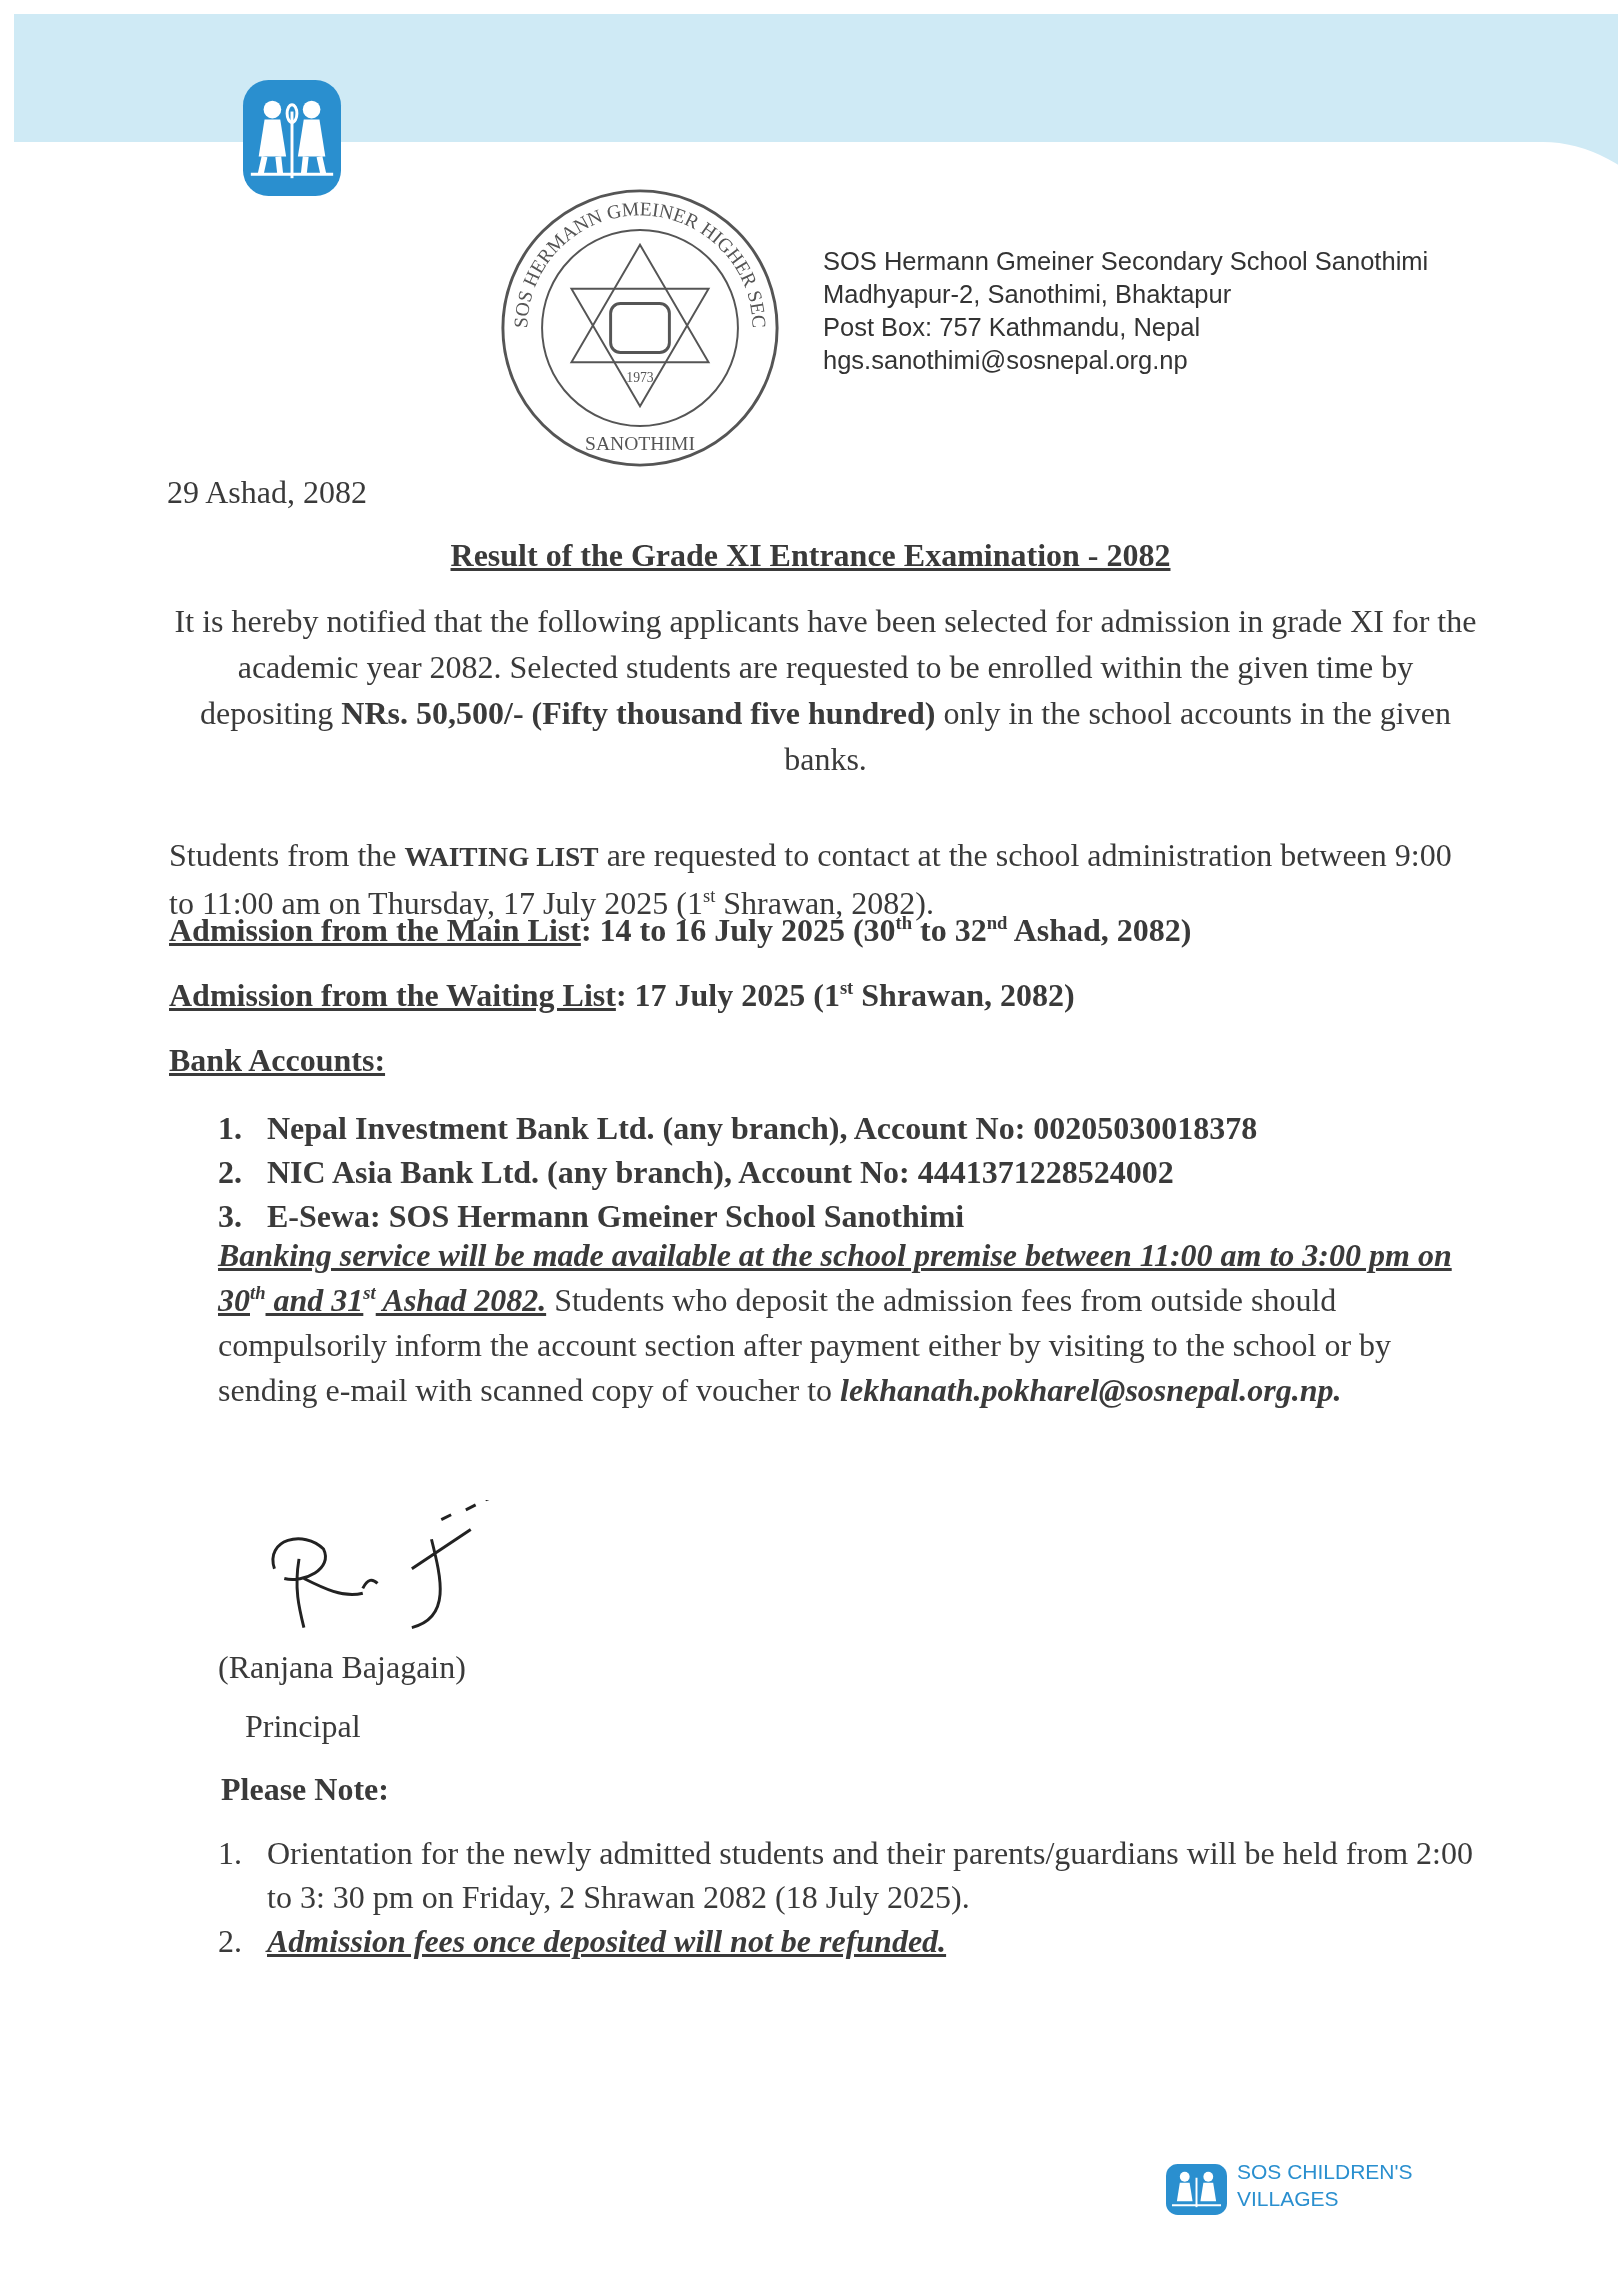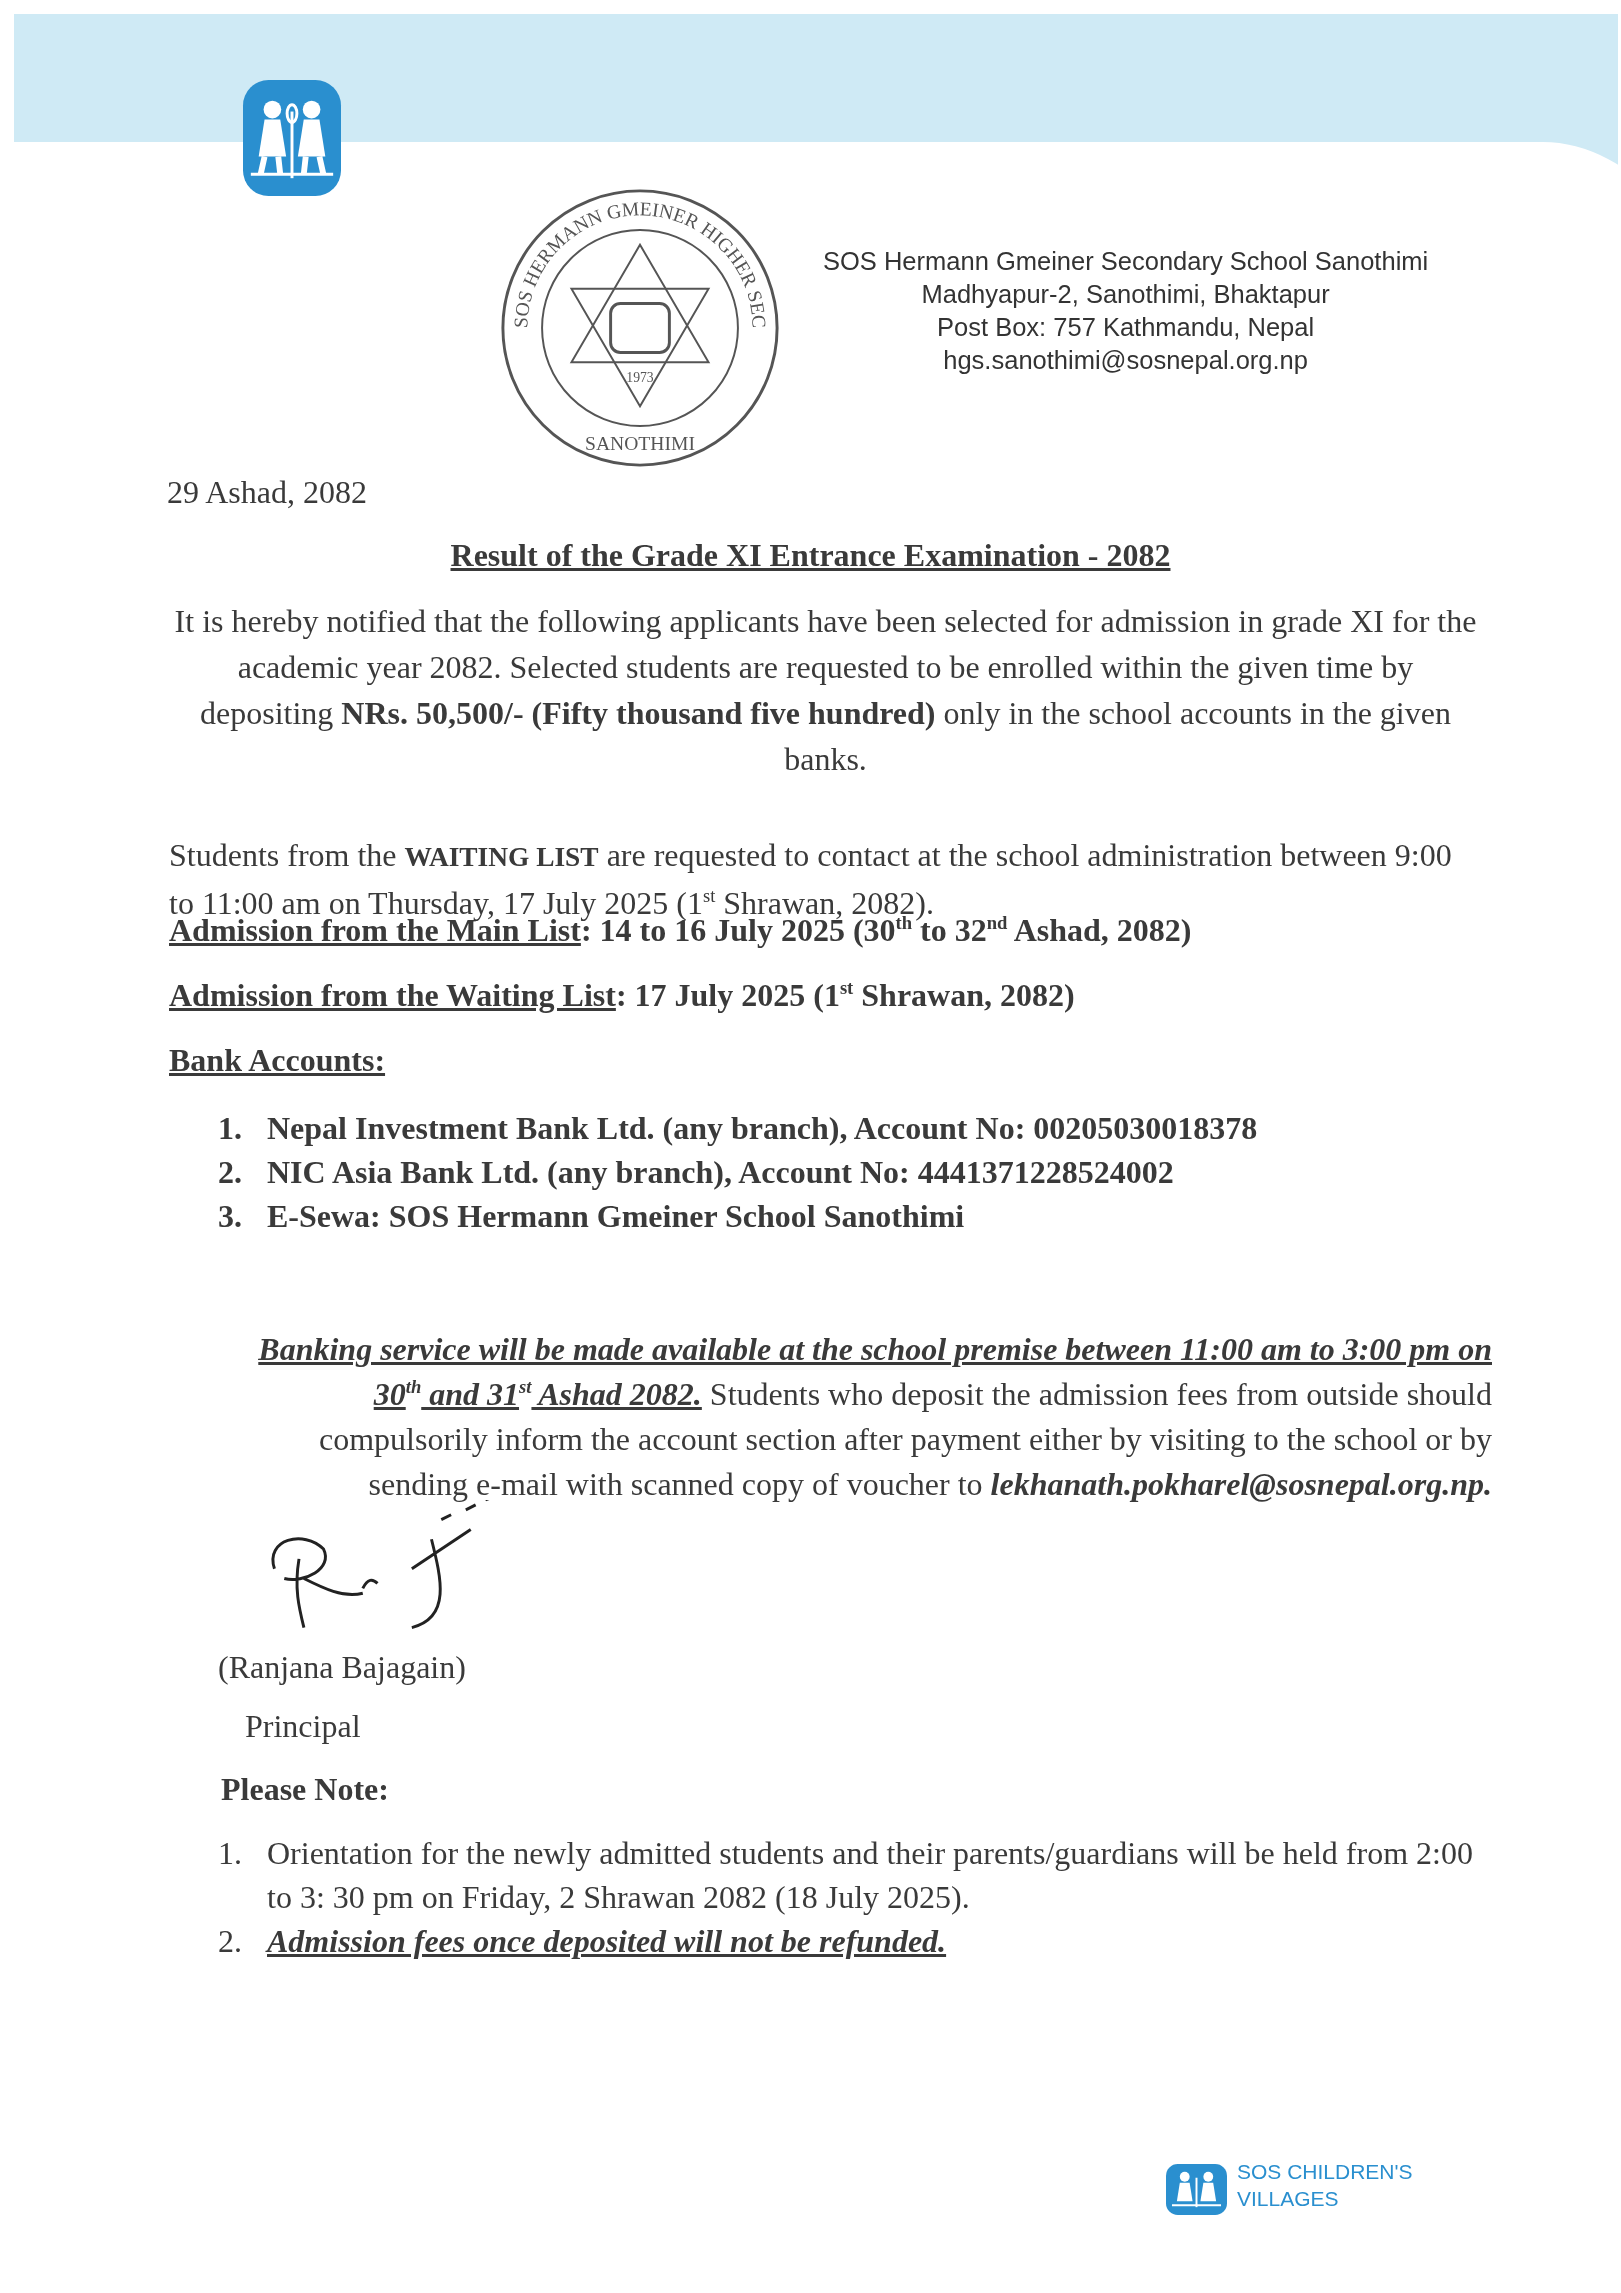--- a/index.html
+++ b/index.html
@@ -5,21 +5,21 @@
   html, body { margin:0; padding:0; }
   body { width:1621px; height:2294px; position:relative; background:#ffffff; overflow:hidden;
          font-family:"Liberation Serif", serif; color:#3a3a3a; }
   .band { position:absolute; left:13.7px; top:13.7px; width:1604px; height:529px; background:#cfeaf5; }
   .curve { position:absolute; left:13.7px; top:142px; width:1862px; height:2352px; background:#fff;
            border-top-right-radius:333px 882px; }
   .logo-top { position:absolute; left:243px; top:80px; width:98px; height:116px; background:#2a8fcf;
               border-radius:25.5px; }
   .seal { position:absolute; left:498px; top:186px; width:284px; height:284px; }
   .letterhead { position:absolute; left:823px; top:245px; font-family:"Liberation Sans", sans-serif;
-                font-size:25.5px; line-height:33px; color:#333;text-align:center; }
+                font-size:25.5px; line-height:33px; color:#333; }
   .date { position:absolute; left:167px; top:474px; font-size:32px; }
   .title { position:absolute; left:0; width:1621px; top:537px; text-align:center; font-size:32px; font-weight:bold; }
   .title span { text-decoration:underline; text-decoration-thickness:2.9px; }
   .para { position:absolute; left:169px; width:1313px; font-size:32px; line-height:46px; }
   .b { font-weight:bold; }
   .u { text-decoration:underline; text-decoration-thickness:2.9px; }
   .bi { font-weight:bold; font-style:italic; }
   sup { font-size:18.6px; line-height:0; }
   .bank-list { position:absolute; left:218px; top:1106px; font-size:32px; font-weight:bold; line-height:44px; }
   .bank-list div { display:flex; }
@@ -106,21 +106,21 @@
   <div>
       <span class="num">2.</span>
       <span>NIC Asia Bank Ltd. (any branch), Account No: 4441371228524002</span>
     </div>
   <div>
       <span class="num">3.</span>
       <span>E-Sewa: SOS Hermann Gmeiner School Sanothimi</span>
     </div>
 </div>
 
-<div class="para" style="top:1327px; left:218px; width:1274px; line-height:45px;text-align:right;">
+<div class="para" style="top:1233px; left:218px; width:1274px; line-height:45px;">
   <span class="bi u">Banking service will be made available at the school premise between 11:00 am to 3:00 pm on 30</span><sup class="bi">th</sup><span class="bi u"> and  31</span><sup class="bi">st</sup><span class="bi u"> Ashad 2082.</span><span> Students who deposit the admission fees from outside should compulsorily inform the account section after payment either by visiting to the school or by sending e-mail with scanned copy of voucher to </span><span class="bi">lekhanath.pokharel@sosnepal.org.np.</span>
 </div>
 
 <div class="sig">
   <svg width="265" height="157" viewBox="0 0 270 160">
     <path d="M30 70 C20 40 60 30 80 50 C90 70 60 85 40 80 M55 60 C50 90 55 110 60 130 M60 80 C80 90 100 100 120 95" fill="none" stroke="#222" stroke-width="3"></path>
     <path d="M120 90 C125 80 130 80 135 85" fill="none" stroke="#222" stroke-width="3"></path>
     <path d="M170 70 L230 30 M190 40 C200 80 210 120 170 130" fill="none" stroke="#222" stroke-width="3"></path>
     <path d="M200 20 L210 15 M225 10 L235 5 M245 0 L255 -4" stroke="#222" stroke-width="3"></path>
   </svg>

